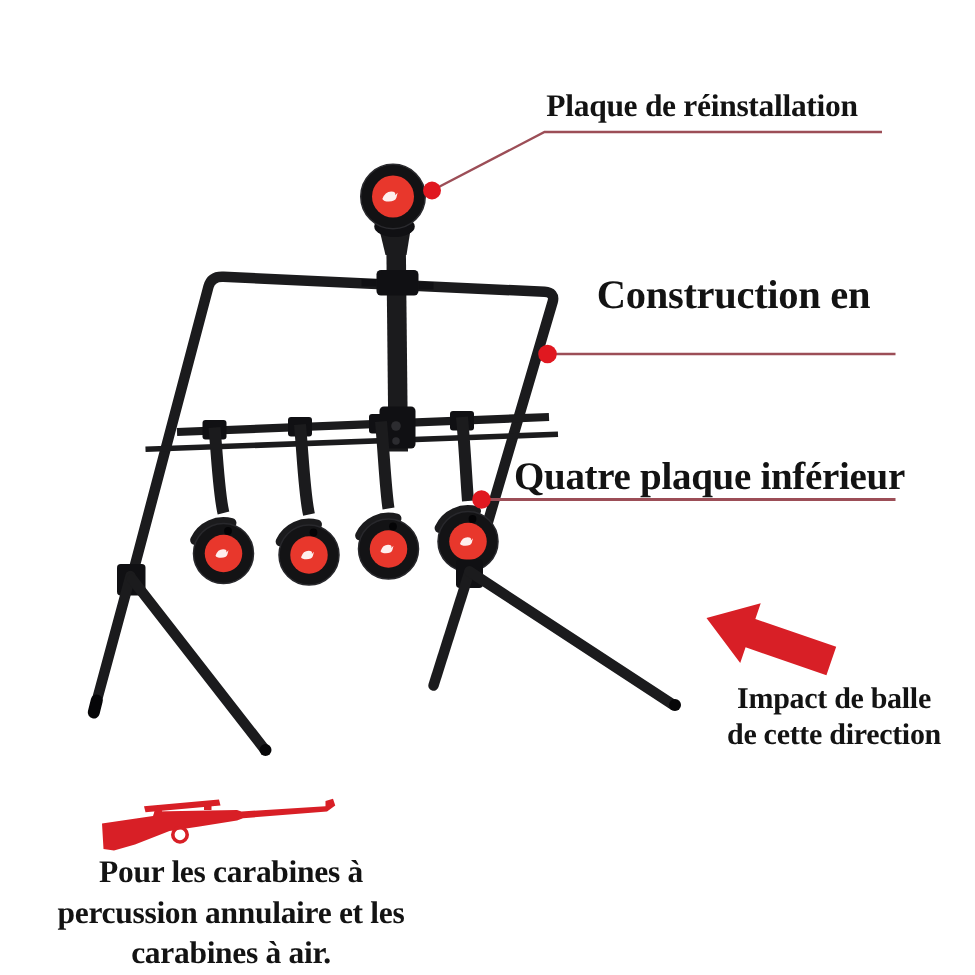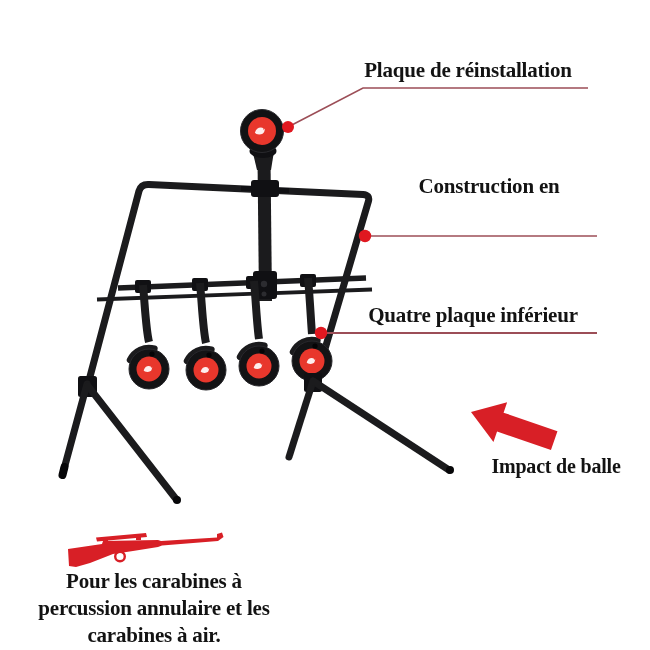--- a/index.html
+++ b/index.html
@@ -134,28 +134,29 @@
       <path class="accent" d="M96,537.5 L146,533 L147,537 L97,541.5 Z"></path>
       <rect class="accent" x="103" y="539" width="5" height="4"></rect>
       <rect class="accent" x="136" y="535.5" width="5" height="4.5"></rect>
       <path class="accent" d="M68,549 L102,544 L103,541 L158,540 L161,541 L217,537.5 L217,534 L222,532.5 L223.5,537 L218,541 L162,545.5 L158,547 L133,551 L113,554 L90,563 L76,567 L69,566 Z"></path>
       <circle class="accent-stroke" cx="120" cy="556.5" r="4.8" stroke-width="2.4"></circle>
     </g>
   </svg>
 
   <div class="label" style="left:468px;top:58px;font-size:21px;">Plaque de réinstallation</div>
 
-  <div class="label" style="left:489px;top:173px;font-size:21px;line-height:27px;">
+  <div class="label" style="left:489px;top:183px;font-size:27px;line-height:27px;">
     <span class="lbl-line">Construction en</span>
   </div>
 
-  <div class="label" style="left:473px;top:303px;font-size:21px;">Quatre plaque inférieur</div>
+  <div class="label" style="left:473px;top:303px;font-size:26px;">Quatre plaque inférieur</div>
 
   <div class="label" style="left:556px;top:454px;font-size:20px;line-height:24px;">
     <span class="lbl-line">Impact de balle</span>
+    <span class="lbl-line">de cette direction</span>
   </div>
 
   <div class="label" style="left:154px;top:568px;font-size:21px;line-height:27px;">
     <span class="lbl-line">Pour les carabines à</span>
     <span class="lbl-line">percussion annulaire et les</span>
     <span class="lbl-line">carabines à air.</span>
   </div>
 
 </div>
 

